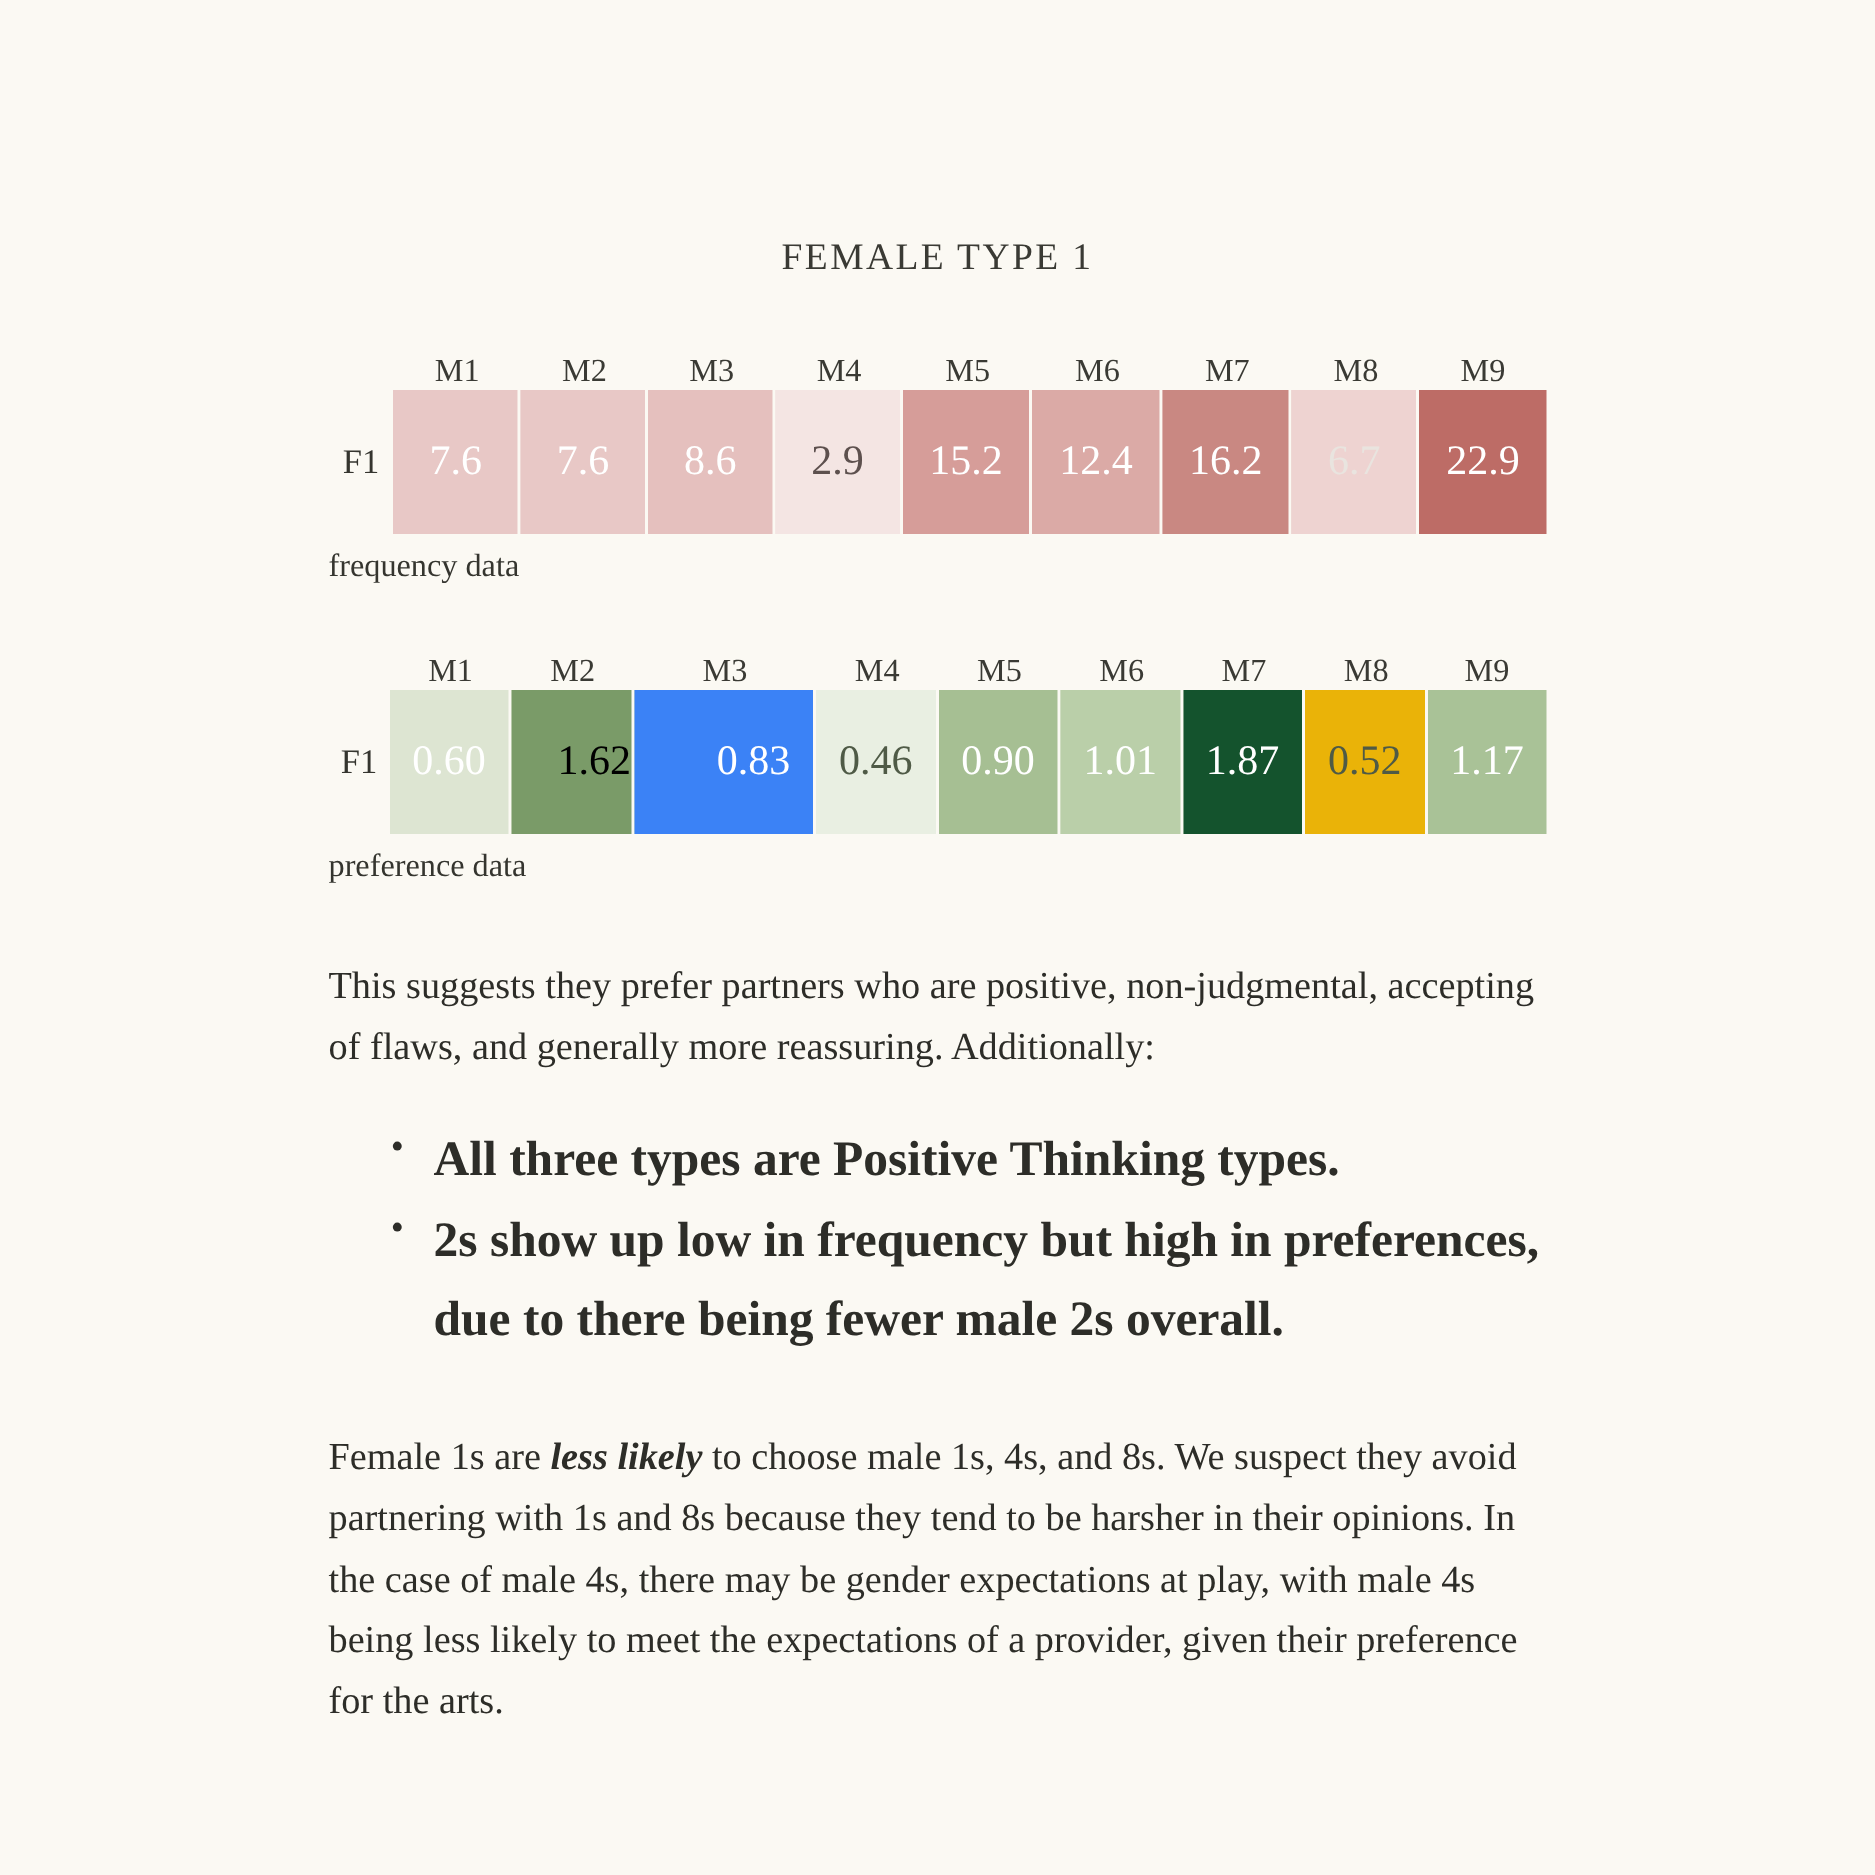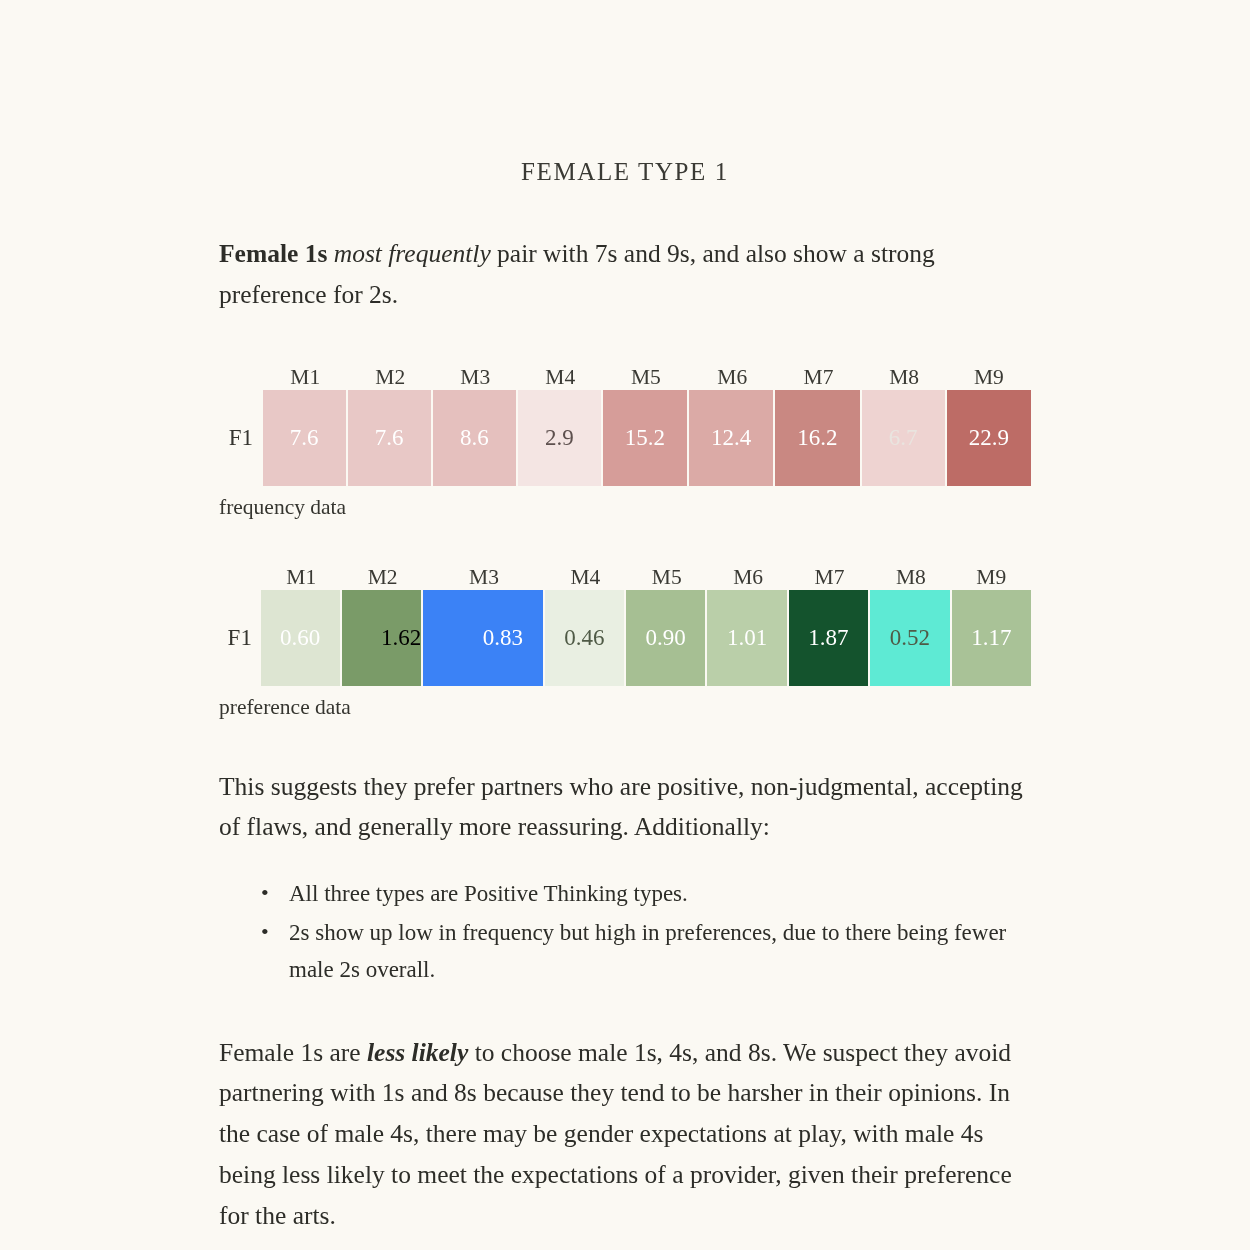--- a/index.html
+++ b/index.html
@@ -79,21 +79,21 @@
     color: #3a3a34;
     font-weight: 400;
     vertical-align: bottom;
     padding-bottom: 10px;
   }
   .cell {
     width: 89.5px;
     height: 96px;
     text-align: center;
     vertical-align: middle;
-    font-size: 23px;
+    font-size: 28px;
     border-right: 2px solid #fbf9f3;
   }
   .cell:last-child { border-right: none; }
   .caption {
     width: 806px;
     text-align: left;
     font-size: 21.5px;
     color: #35352f;
     margin-top: 9px;
     font-style: normal;
@@ -101,47 +101,47 @@
 
   .body-sec {
     margin-top: 47px;
   }
   ul.points {
     margin: 28px 0 0 0;
     padding-left: 24px;
     list-style: none;
   }
   ul.points li {
-    font-size: 23px;
+    font-size: 33px;
     line-height: 1.6;
     color: #2d2d28;
     position: relative;
     padding-left: 46px;
     margin-bottom: 2px;
+    font-weight: bold;
   }
   ul.points li::before {
     content: "\2022";
     position: absolute;
     left: 18px;
     top: -1px;
     font-size: 22px;
     color: #2d2d28;
   }
   .para.block2 { margin-top: 44px; }
 </style>
 </head>
 <body>
 
 <div class="page">
 
   <h1 class="doc-title">FEMALE TYPE 1</h1>
 
   <div class="content">
 
-    <p class="para intro"><span class="bold">Female 1s</span> <span class="ital">most frequently</span><span> pair with 7s and 9s, and also show a strong preference for 2s.</span></p>
 
     <div class="heat-block">
       <table class="heat">
         <tbody>
             <tr>
           <td class="rowlabel"></td>
           <th class="colhead">M1</th>
           <th class="colhead">M2</th>
           <th class="colhead">M3</th>
           <th class="colhead">M4</th>
@@ -185,21 +185,21 @@
         </tr>
         <tr>
           <td class="rowlabel">F1</td>
           <td class="cell" style="background:#dde5d2;color:#ffffff;">0.60</td>
           <td class="cell" style="background:#7a9b68;color:#000000;text-align:right;">1.62</td>
           <td class="cell" style="background:#3b82f6;color:#ffffff;padding-left:40px;">0.83</td>
           <td class="cell" style="background:#e9efe2;color:#4f5a46;">0.46</td>
           <td class="cell" style="background:#a6bf93;color:#ffffff;">0.90</td>
           <td class="cell" style="background:#bacfa9;color:#ffffff;">1.01</td>
           <td class="cell" style="background:#14532d;color:#ffffff;">1.87</td>
-          <td class="cell" style="background:#5eead4;color:#4f5a46;margin-top:40px;">0.52</td>
+          <td class="cell" style="background:#eab308;color:#4f5a46;margin-top:40px;">0.52</td>
           <td class="cell" style="background:#a9c297;color:#ffffff;">1.17</td>
         </tr>
       </tbody>
         </table>
       <div class="caption">preference data</div>
     </div>
 
     <p class="para body-sec">This suggests they prefer partners who are positive, non-judgmental, accepting of flaws, and generally more reassuring. Additionally:</p>
 
     <ul class="points">

